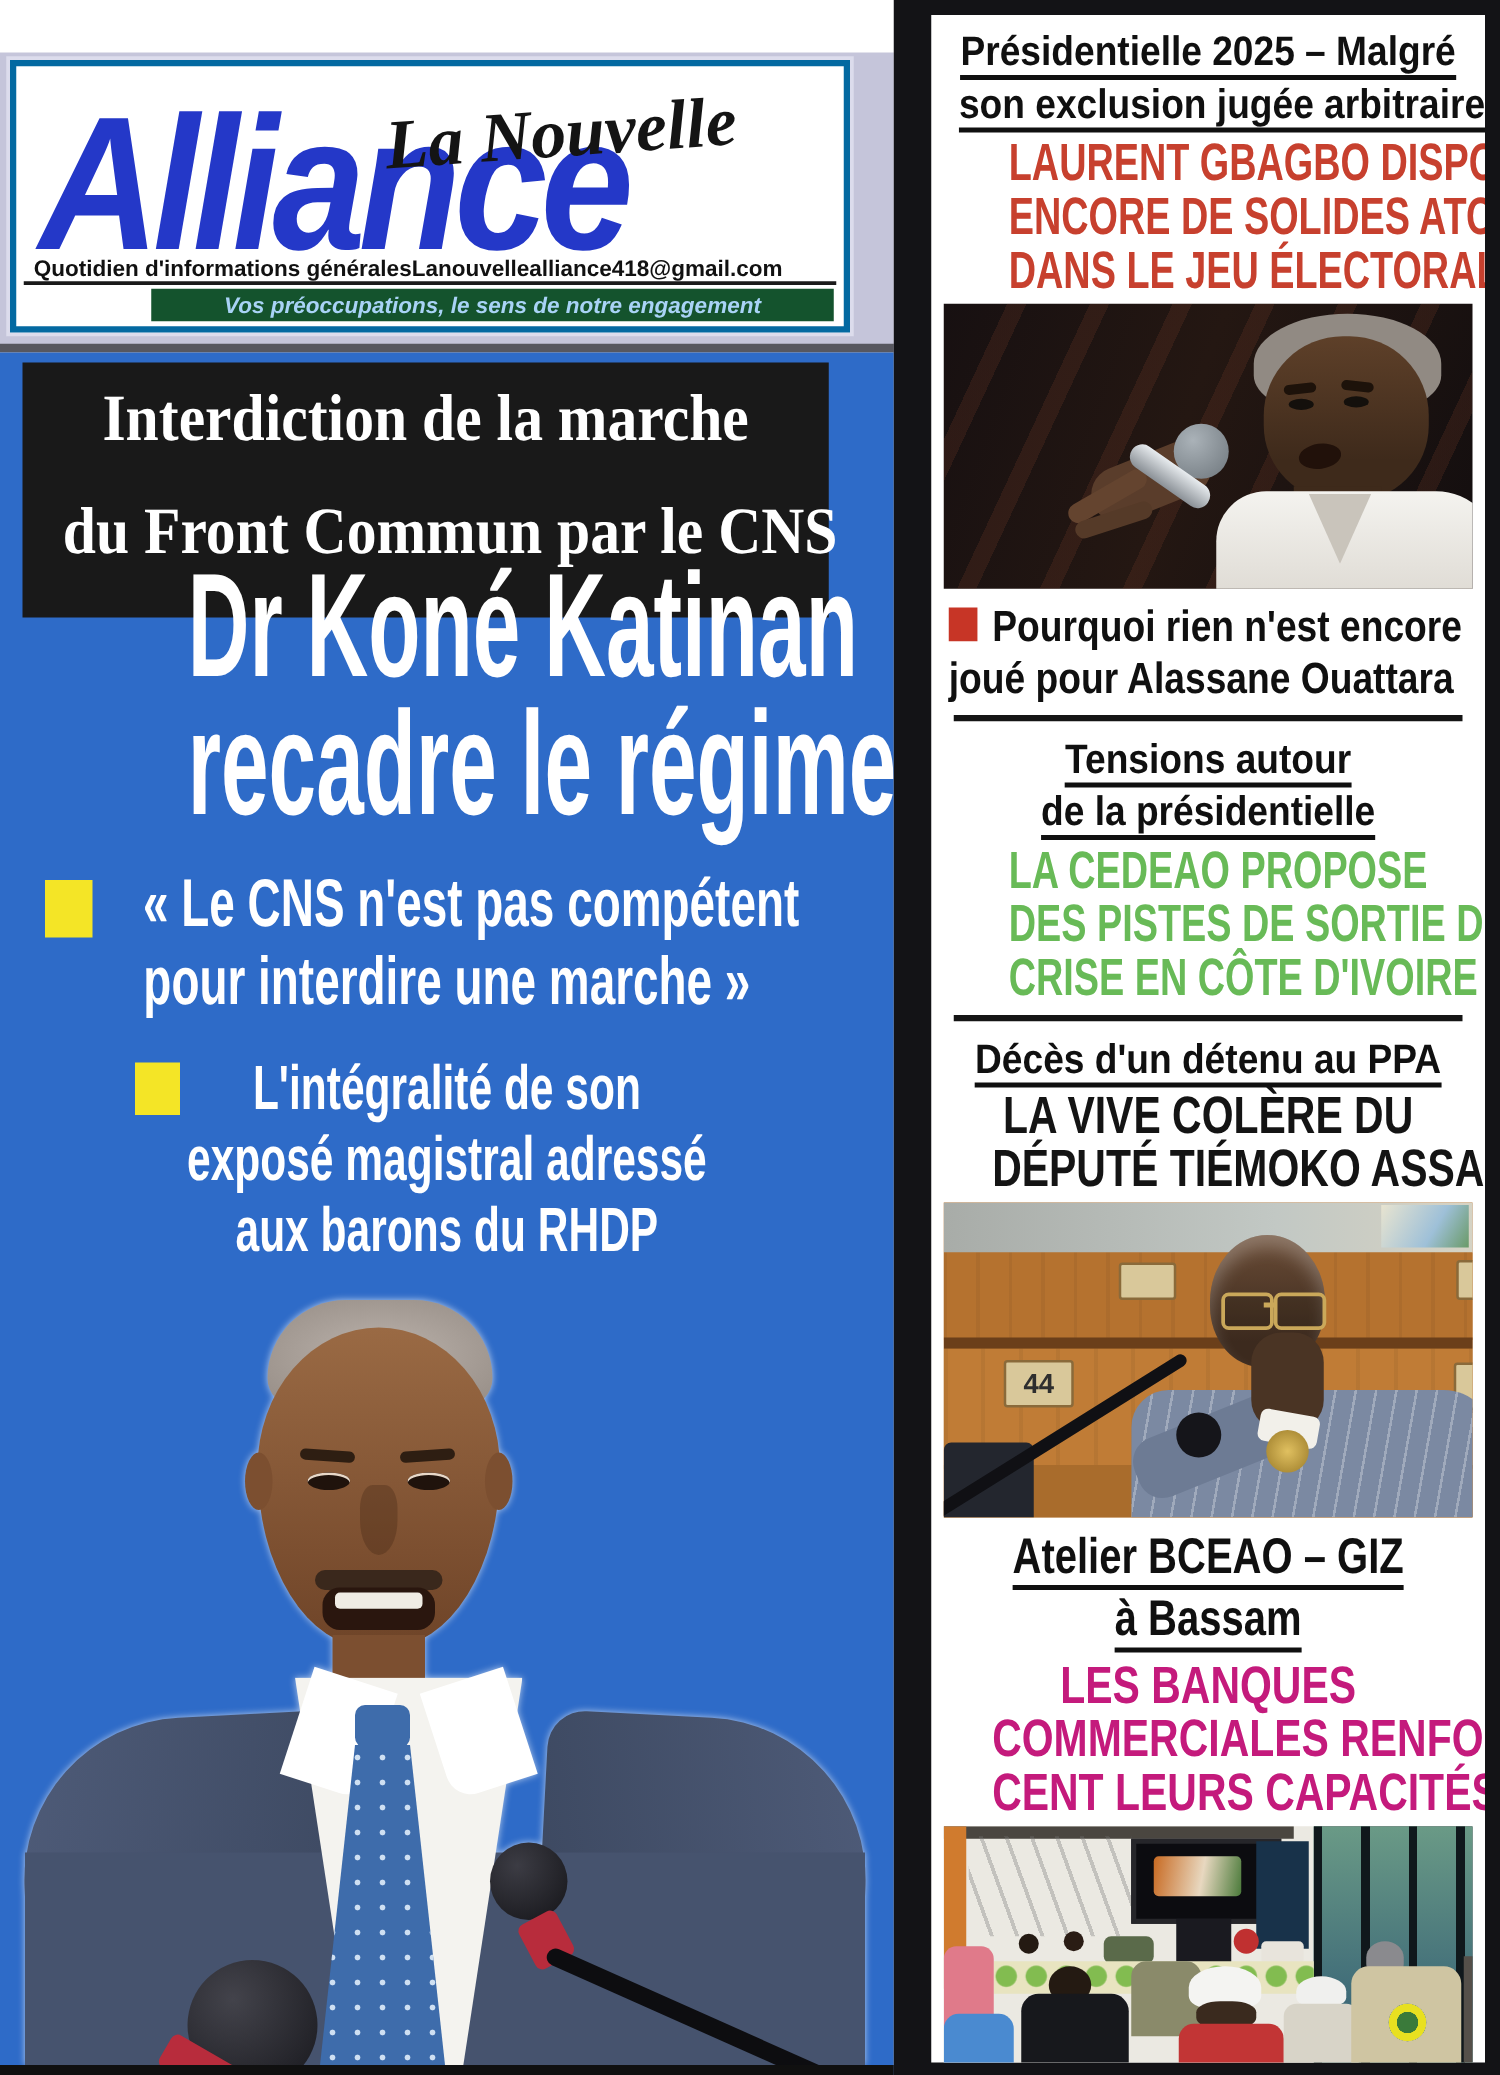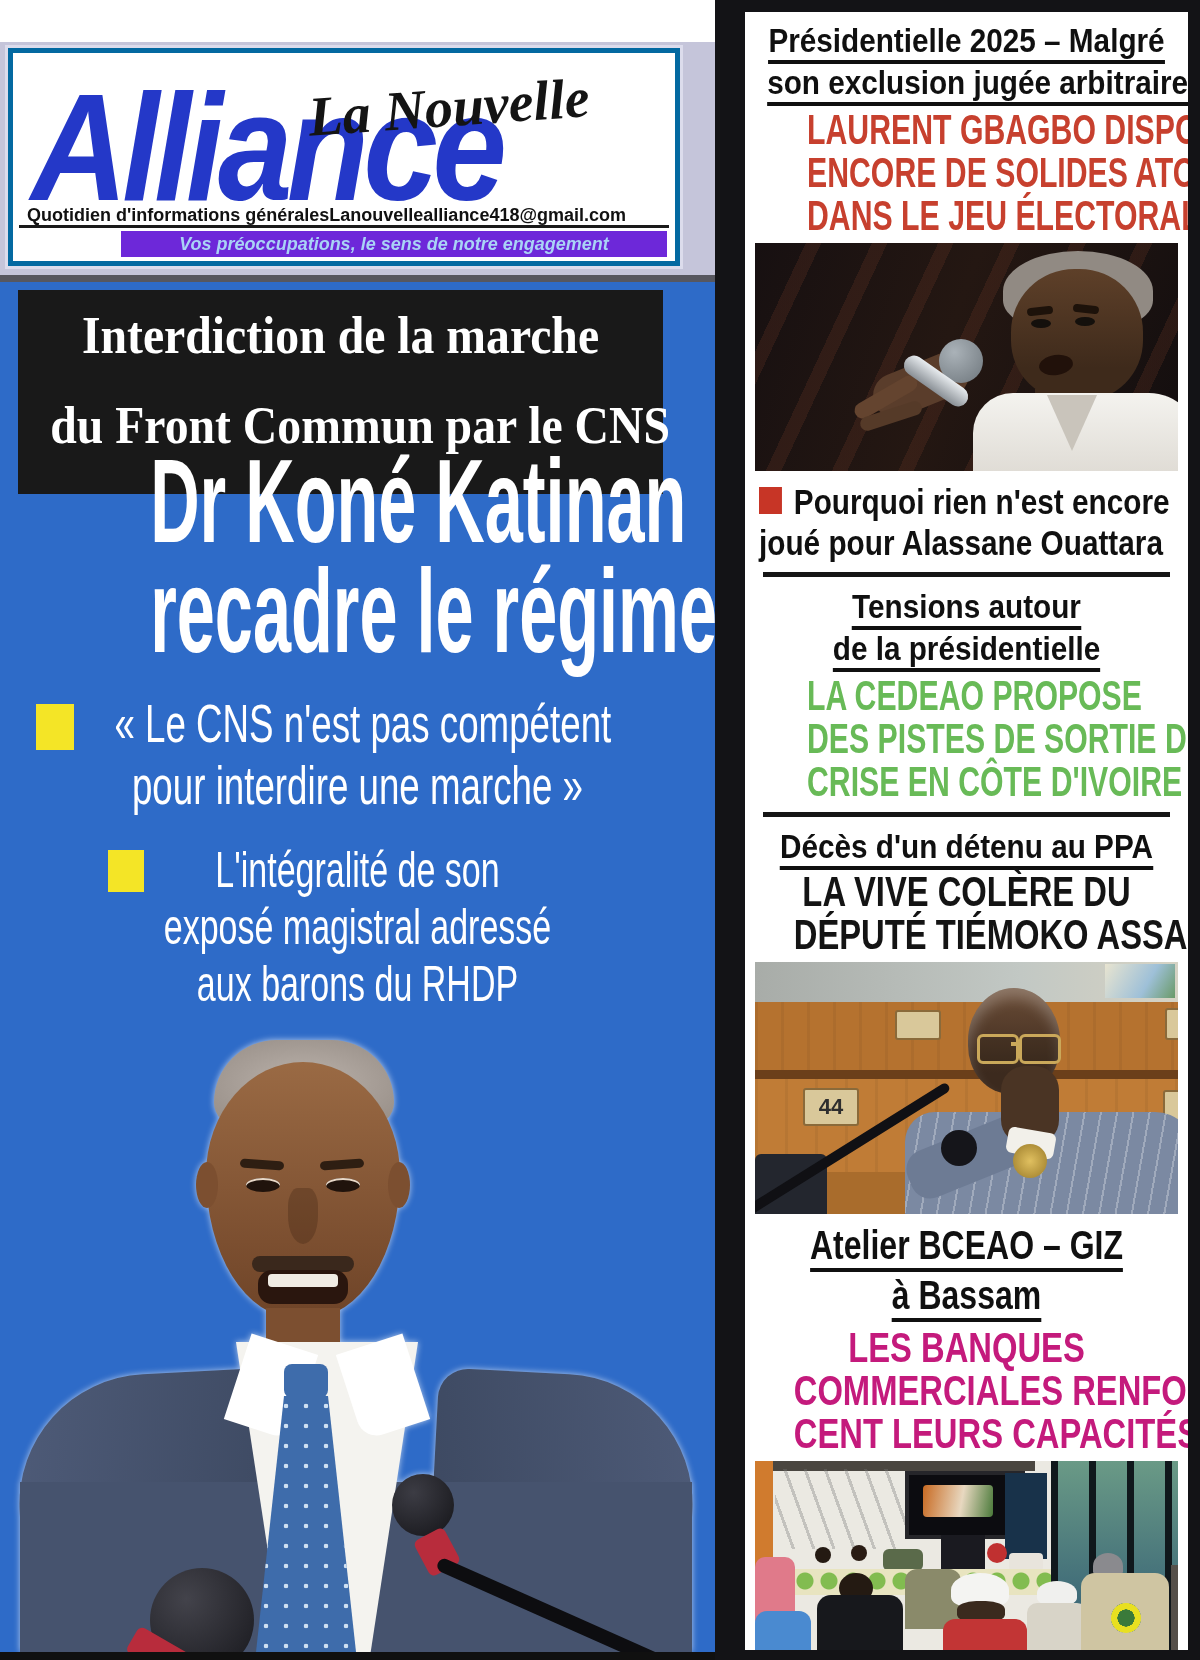--- a/index.html
+++ b/index.html
@@ -16,31 +16,31 @@
   .logo-box{position:absolute;left:8px;top:6px;width:672px;height:218px;background:#ffffff;
             border:5px solid #0369a1;box-shadow:0 0 0 3px #dcdcec;box-sizing:border-box;overflow:hidden;}
   .logo-main{position:absolute;left:18px;top:18px;width:640px;text-align:left;
              font-size:152px;line-height:1;font-weight:bold;font-style:italic;color:#2438c8;
              letter-spacing:-6px;transform:scaleX(.88);transform-origin:left top;}
   .logo-script{position:absolute;left:295px;top:22px;font-family:"Liberation Serif",serif;
                font-style:italic;font-weight:bold;font-size:56px;color:#141414;transform:rotate(-4deg);}
   .mast-rule{position:absolute;left:6px;right:6px;top:172px;height:3px;background:#1a1a1a;}
   .mast-row{position:absolute;left:14px;right:14px;top:152px;display:flex;justify-content:flex-start;
             font-size:18px;font-weight:bold;color:#111;}
-  .tagline-bar{position:absolute;left:108px;right:8px;bottom:4px;height:26px;background:#6d28d9;
+  .tagline-bar{position:absolute;left:108px;right:8px;bottom:4px;height:26px;background:#14532d;
                text-align:center;font-size:18px;font-style:italic;font-weight:bold;color:#a9d3f6;line-height:26px;}
   .blue-panel{position:absolute;left:0;top:282px;width:715px;height:1370px;background:#2e6bc8;
               border-bottom:8px solid #101010;box-sizing:content-box;overflow:hidden;}
   .black-box{position:absolute;left:18px;top:8px;width:645px;height:204px;background:#191919;
              text-align:center;padding-top:0;box-sizing:border-box;}
   .black-box .line{font-family:"Liberation Serif",serif;font-weight:bold;color:#ffffff;
                    font-size:53px;line-height:90px;transform:scaleX(.9);transform-origin:center;white-space:nowrap;}
   .mega{position:absolute;left:0;top:164px;width:715px;text-align:center;color:#ffffff;
         font-weight:bold;font-size:118px;line-height:110px;transform:scaleX(.58);transform-origin:center top;white-space:nowrap;}
-  .wbullet{position:absolute;left:0;width:715px;text-align:center;color:#ffffff;font-weight:normal;}
+  .wbullet{position:absolute;left:0;width:715px;text-align:center;color:#ffffff;font-weight:bold;}
   .wbullet .t{font-size:54px;line-height:62px;transform:scaleX(.68);transform-origin:center top;white-space:nowrap;}
   .wbullet2 .t{font-size:50px;line-height:57px;transform:scaleX(.68);transform-origin:center top;white-space:nowrap;}
   .ysq{position:absolute;background:#f4e526;}
   
   .photo-k{position:absolute;left:0;bottom:0;width:715px;height:640px;filter:drop-shadow(0 0 3px rgba(255,255,255,.65));}
   .pk{position:absolute;}
   
   .right-col{position:absolute;left:715px;top:0;width:536px;height:1660px;background:#131316;box-sizing:border-box;}
   .rc-inner{position:absolute;left:30px;top:12px;width:443px;height:1638px;background:#ffffff;overflow:hidden;}
   .kicker{text-align:center;font-weight:bold;color:#101010;}

